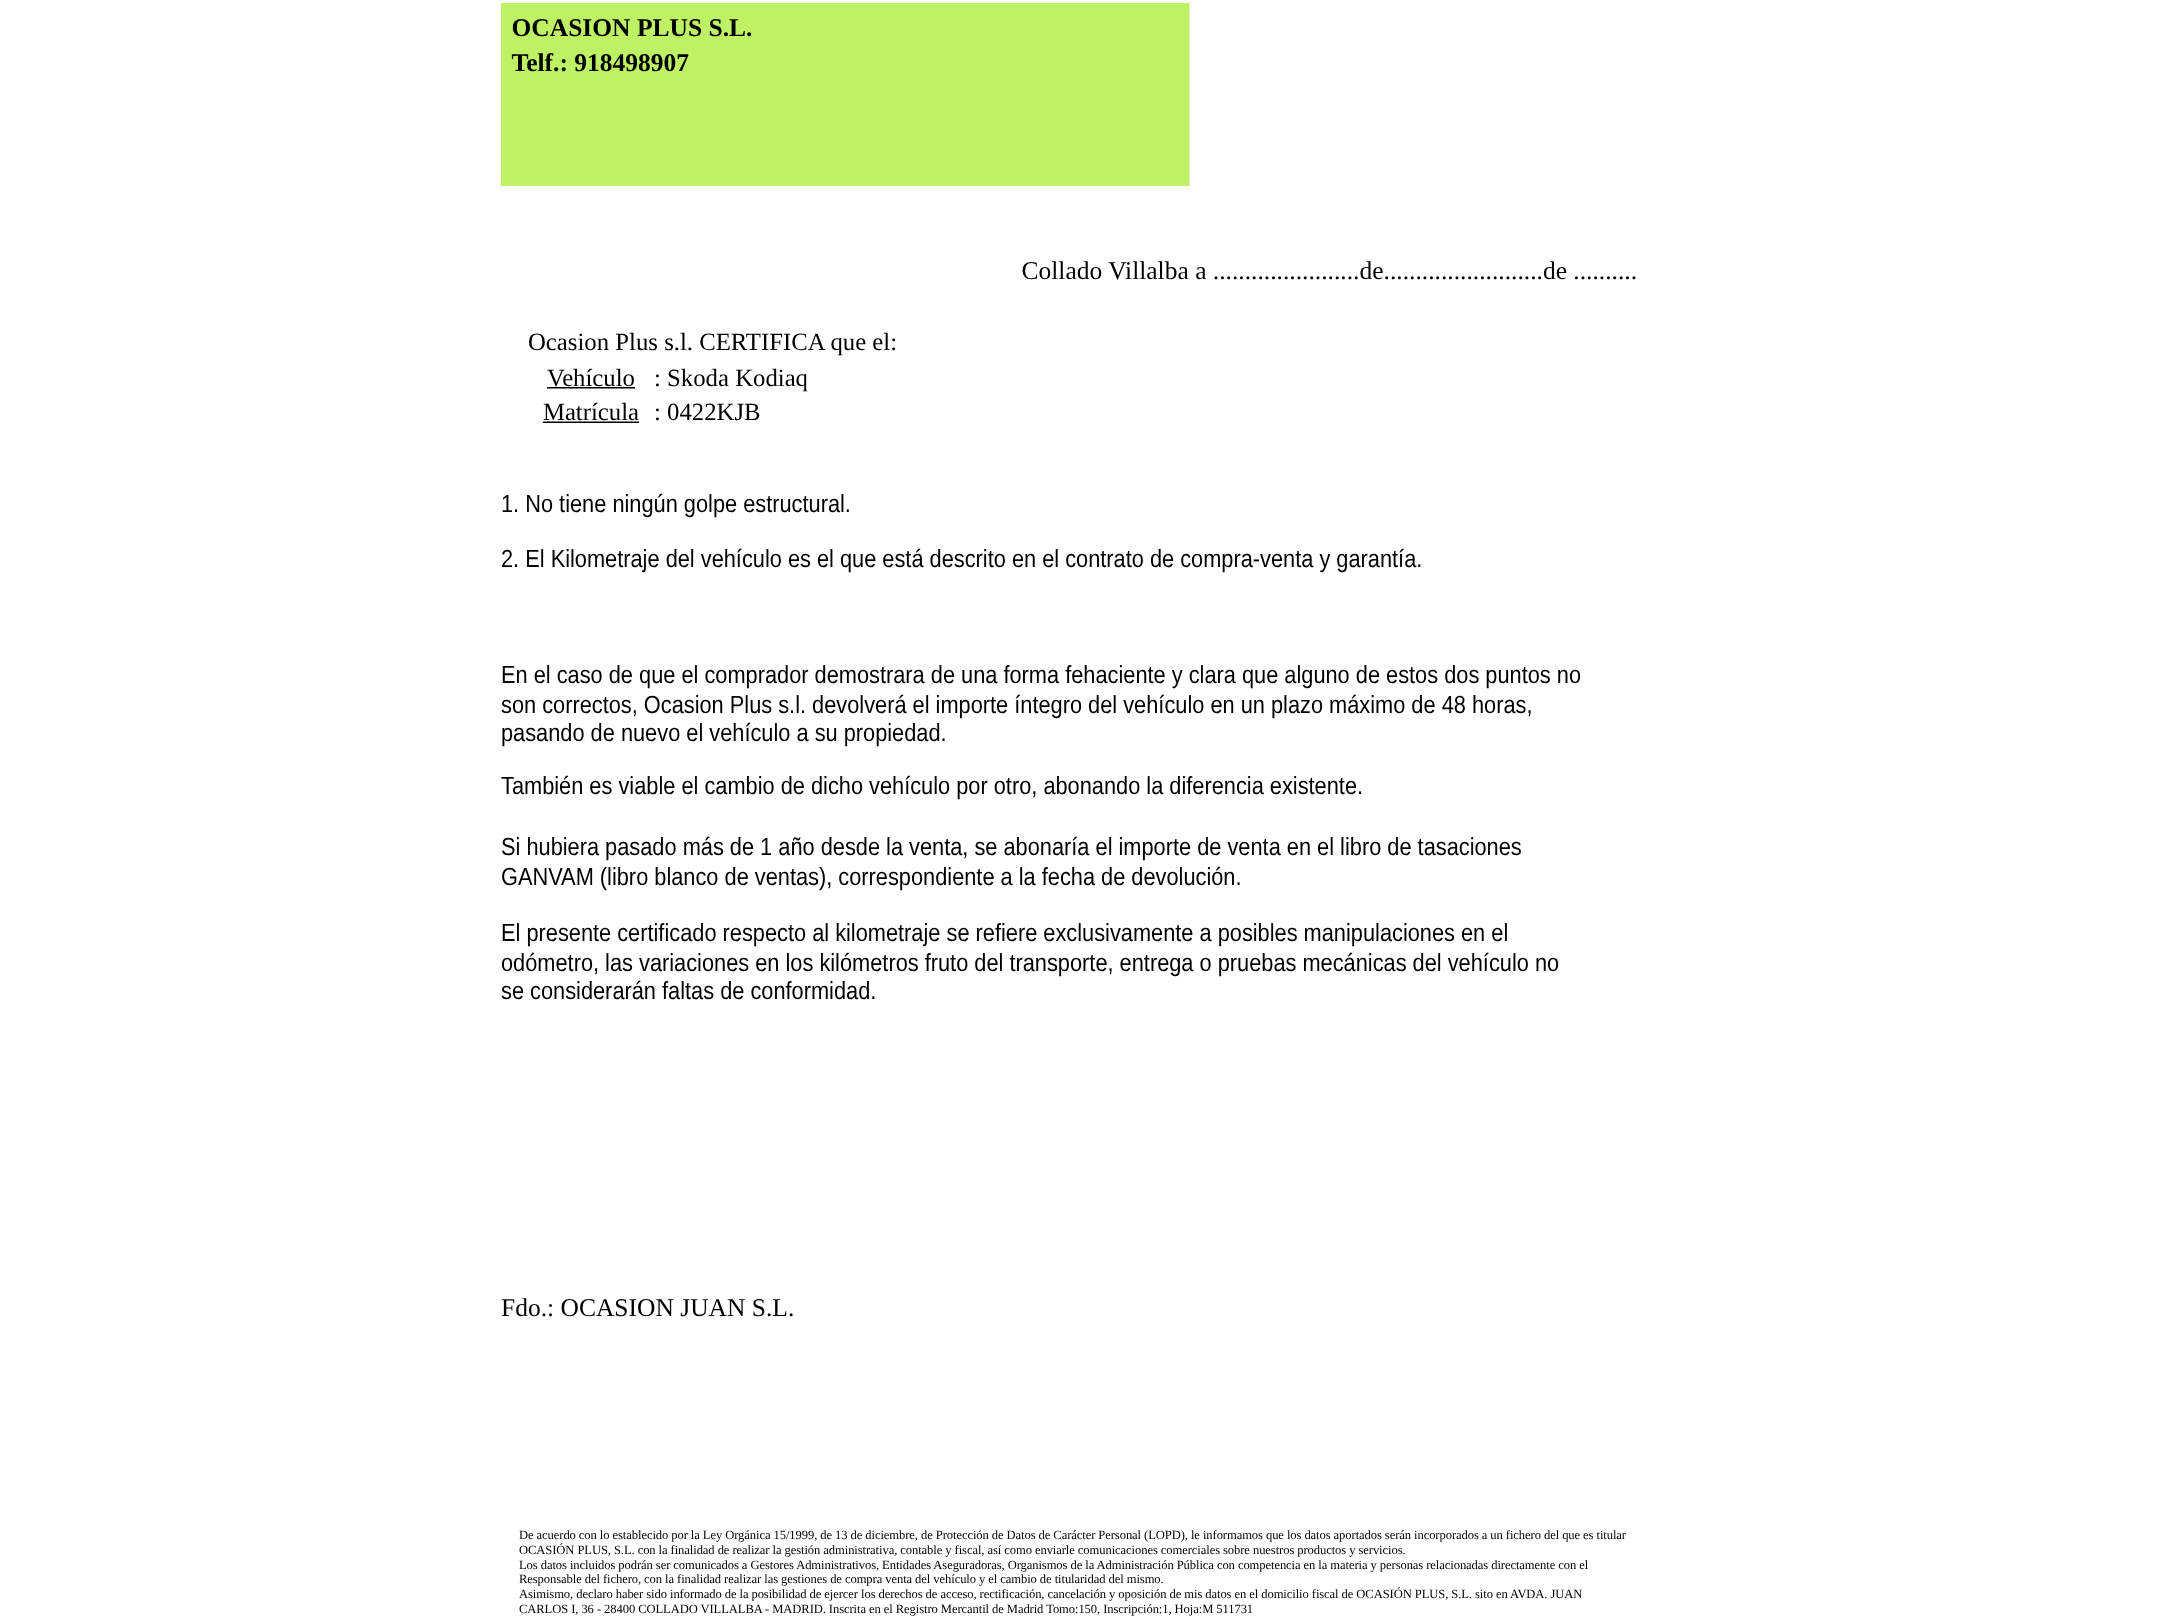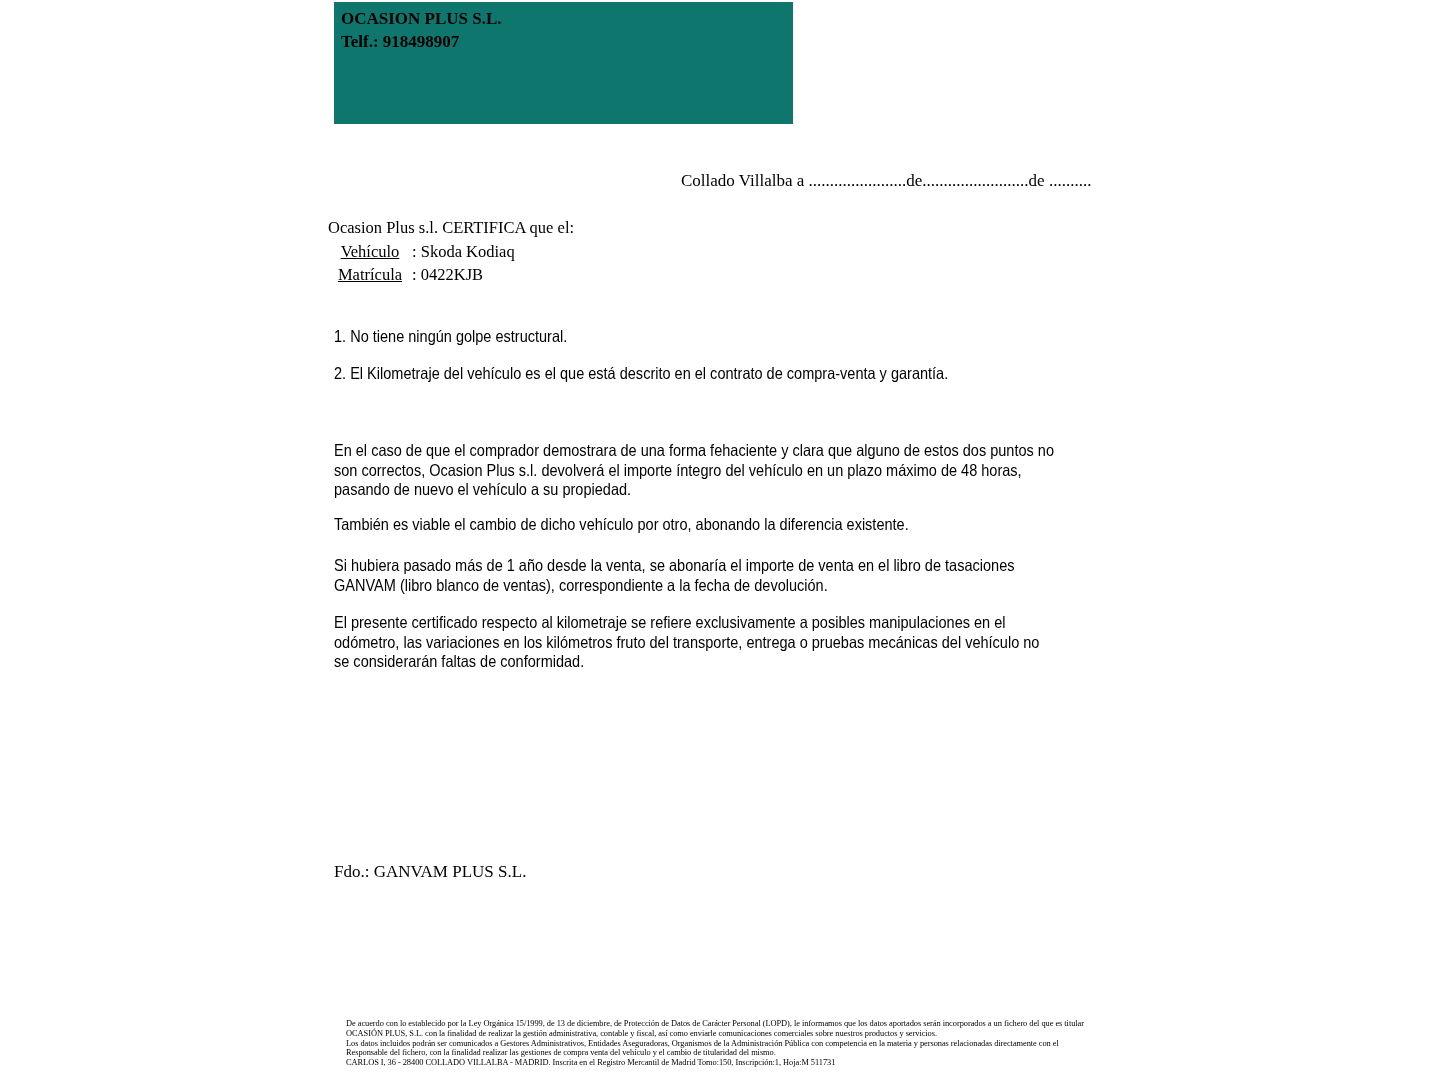--- a/index.html
+++ b/index.html
@@ -13,21 +13,21 @@
     overflow: hidden;
   }
 
   
   .header-box {
     position: absolute;
     left: 334px;
     top: 2px;
     width: 459px;
     height: 122px;
-    background: #0f766e;
+    background: #bef264;
     box-sizing: border-box;
     padding: 5px 0 0 7px;
   }
   .header-box .hline {
     font-weight: bold;
     font-size: 17px;
     line-height: 23.4px;
     white-space: nowrap;
   }
 
@@ -36,21 +36,21 @@
     position: absolute;
     left: 681px;
     top: 171px;
     font-size: 17px;
     white-space: nowrap;
   }
 
   
   .cert {
     position: absolute;
-    left: 328px;
+    left: 352px;
     top: 216px;
     font-size: 16.5px;
   }
   .cert .crow { line-height: 23.5px; white-space: nowrap; }
   .cert .clabel {
     display: inline-block;
     width: 84px;
     text-decoration: underline;
     text-align: center;
   }
@@ -132,23 +132,24 @@
     <div class="pline">Si hubiera pasado más de 1 año desde la venta, se abonaría el importe de venta en el libro de tasaciones</div>
     <div class="pline">GANVAM (libro blanco de ventas), correspondiente a la fecha de devolución.</div>
   </div>
 
   <div class="narrow para para-odometer">
     <div class="pline">El presente certificado respecto al kilometraje se refiere exclusivamente a posibles manipulaciones en el</div>
     <div class="pline">odómetro, las variaciones en los kilómetros fruto del transporte, entrega o pruebas mecánicas del vehículo no</div>
     <div class="pline">se considerarán faltas de conformidad.</div>
   </div>
 
-  <div class="signature">Fdo.: GANVAM PLUS S.L.</div>
+  <div class="signature">Fdo.: OCASION JUAN S.L.</div>
 
   <div class="legal">
     <div class="lline">De acuerdo con lo establecido por la Ley Orgánica 15/1999, de 13 de diciembre, de Protección de Datos de Carácter Personal (LOPD), le informamos que los datos aportados serán incorporados a un fichero del que es titular</div>
     <div class="lline">OCASIÓN PLUS, S.L. con la finalidad de realizar la gestión administrativa, contable y fiscal, así como enviarle comunicaciones comerciales sobre nuestros productos y servicios.</div>
     <div class="lline">Los datos incluidos podrán ser comunicados a Gestores Administrativos, Entidades Aseguradoras, Organismos de la Administración Pública con competencia en la materia y personas relacionadas directamente con el</div>
     <div class="lline">Responsable del fichero, con la finalidad realizar las gestiones de compra venta del vehículo y el cambio de titularidad del mismo.</div>
+    <div class="lline">Asimismo, declaro haber sido informado de la posibilidad de ejercer los derechos de acceso, rectificación, cancelación y oposición de mis datos en el domicilio fiscal de OCASIÓN PLUS, S.L. sito en AVDA. JUAN</div>
     <div class="lline">CARLOS I, 36 - 28400 COLLADO VILLALBA - MADRID. Inscrita en el Registro Mercantil de Madrid Tomo:150, Inscripción:1, Hoja:M 511731</div>
   </div>
 
 </div>
 
 </body></html>

